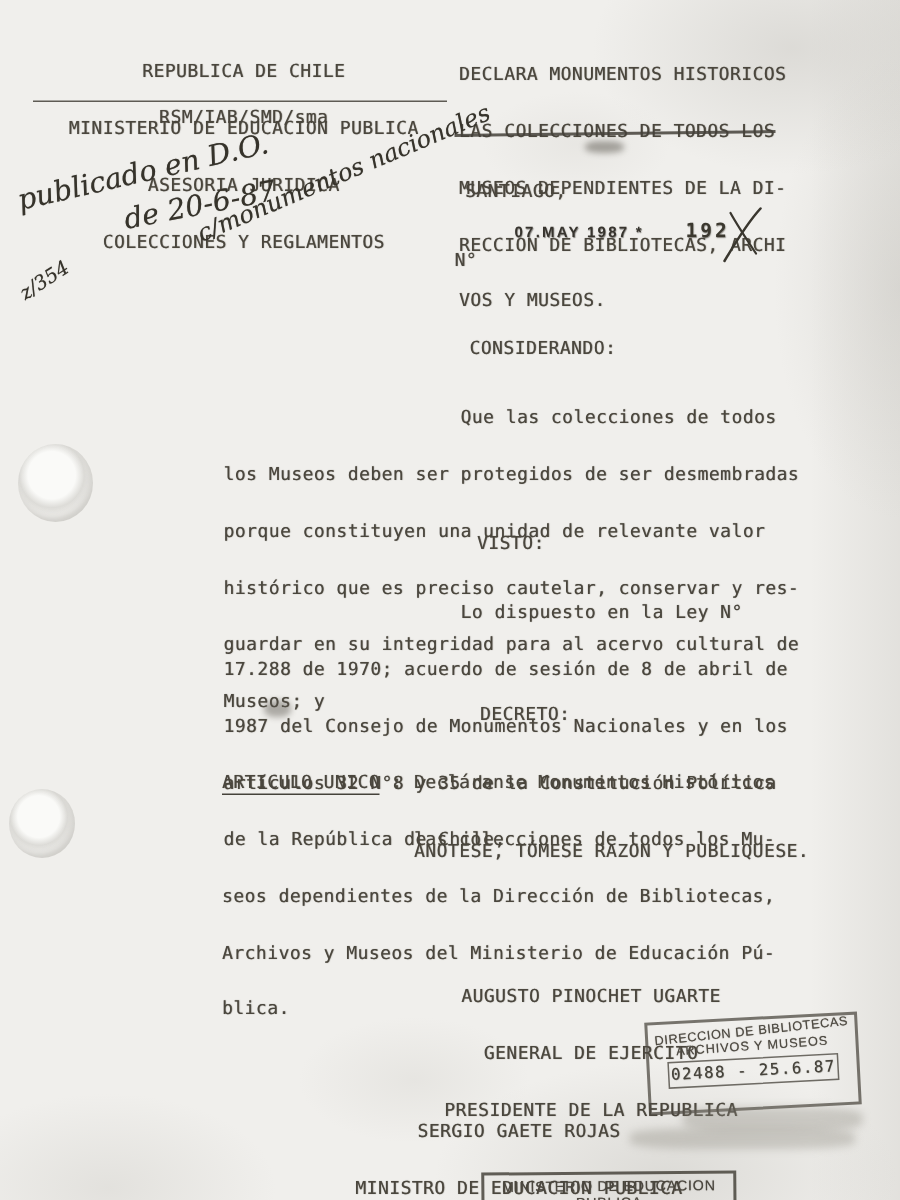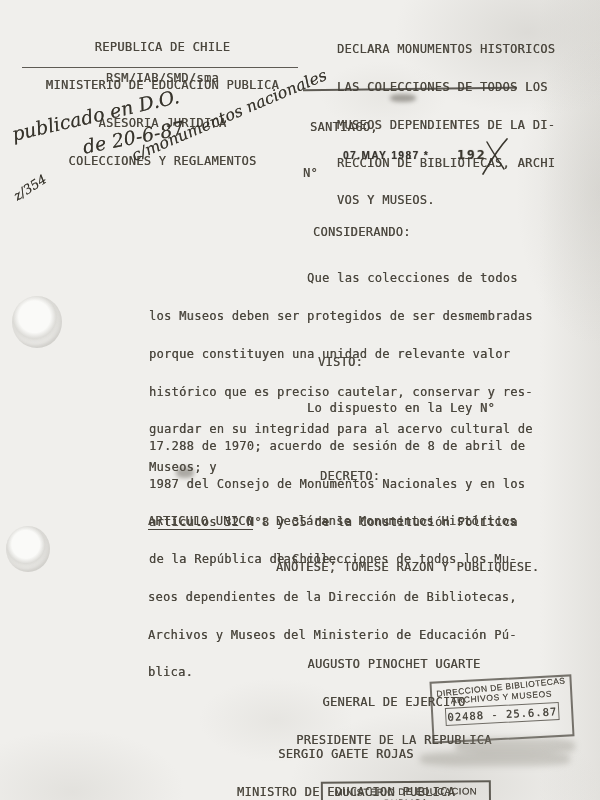--- a/index.html
+++ b/index.html
@@ -75,21 +75,21 @@
 
   <div class="tw tw-center" style="left:20px;top:16px;width:285px;">
     <div>REPUBLICA DE CHILE</div>
     <div>MINISTERIO DE EDUCACION PUBLICA</div>
     <div>ASESORIA JURIDICA</div>
     <div>COLECCIONES Y REGLAMENTOS</div>
   </div>
   <div class="hline" style="left:22px;top:67px;width:276px;height:1.4px;"></div>
   <div class="tw tw-center" style="left:20px;top:72px;width:285px;">RSM/IAB/SMD/sma</div>
 
-  <div class="tw" style="left:306px;top:18px;width:260px;margin-left:31px;">
+  <div class="tw" style="left:306px;top:18px;width:260px;">
     <div>DECLARA MONUMENTOS HISTORICOS</div>
     <div>LAS COLECCIONES DE TODOS LOS</div>
     <div>MUSEOS DEPENDIENTES DE LA DI-</div>
     <div>RECCION DE BIBLIOTECAS, ARCHI</div>
     <div>VOS Y MUSEOS.</div>
   </div>
   <div class="hline" style="left:303px;top:88px;width:214px;height:1.6px;transform:rotate(-0.7deg);"></div>
   <div class="smudge" style="left:390px;top:94px;width:26px;height:8px;opacity:0.5;"></div>
 
   <div class="hand" style="left:10px;top:104px;font-size:19px;transform:rotate(-13deg);">publicado en D.O.</div>

